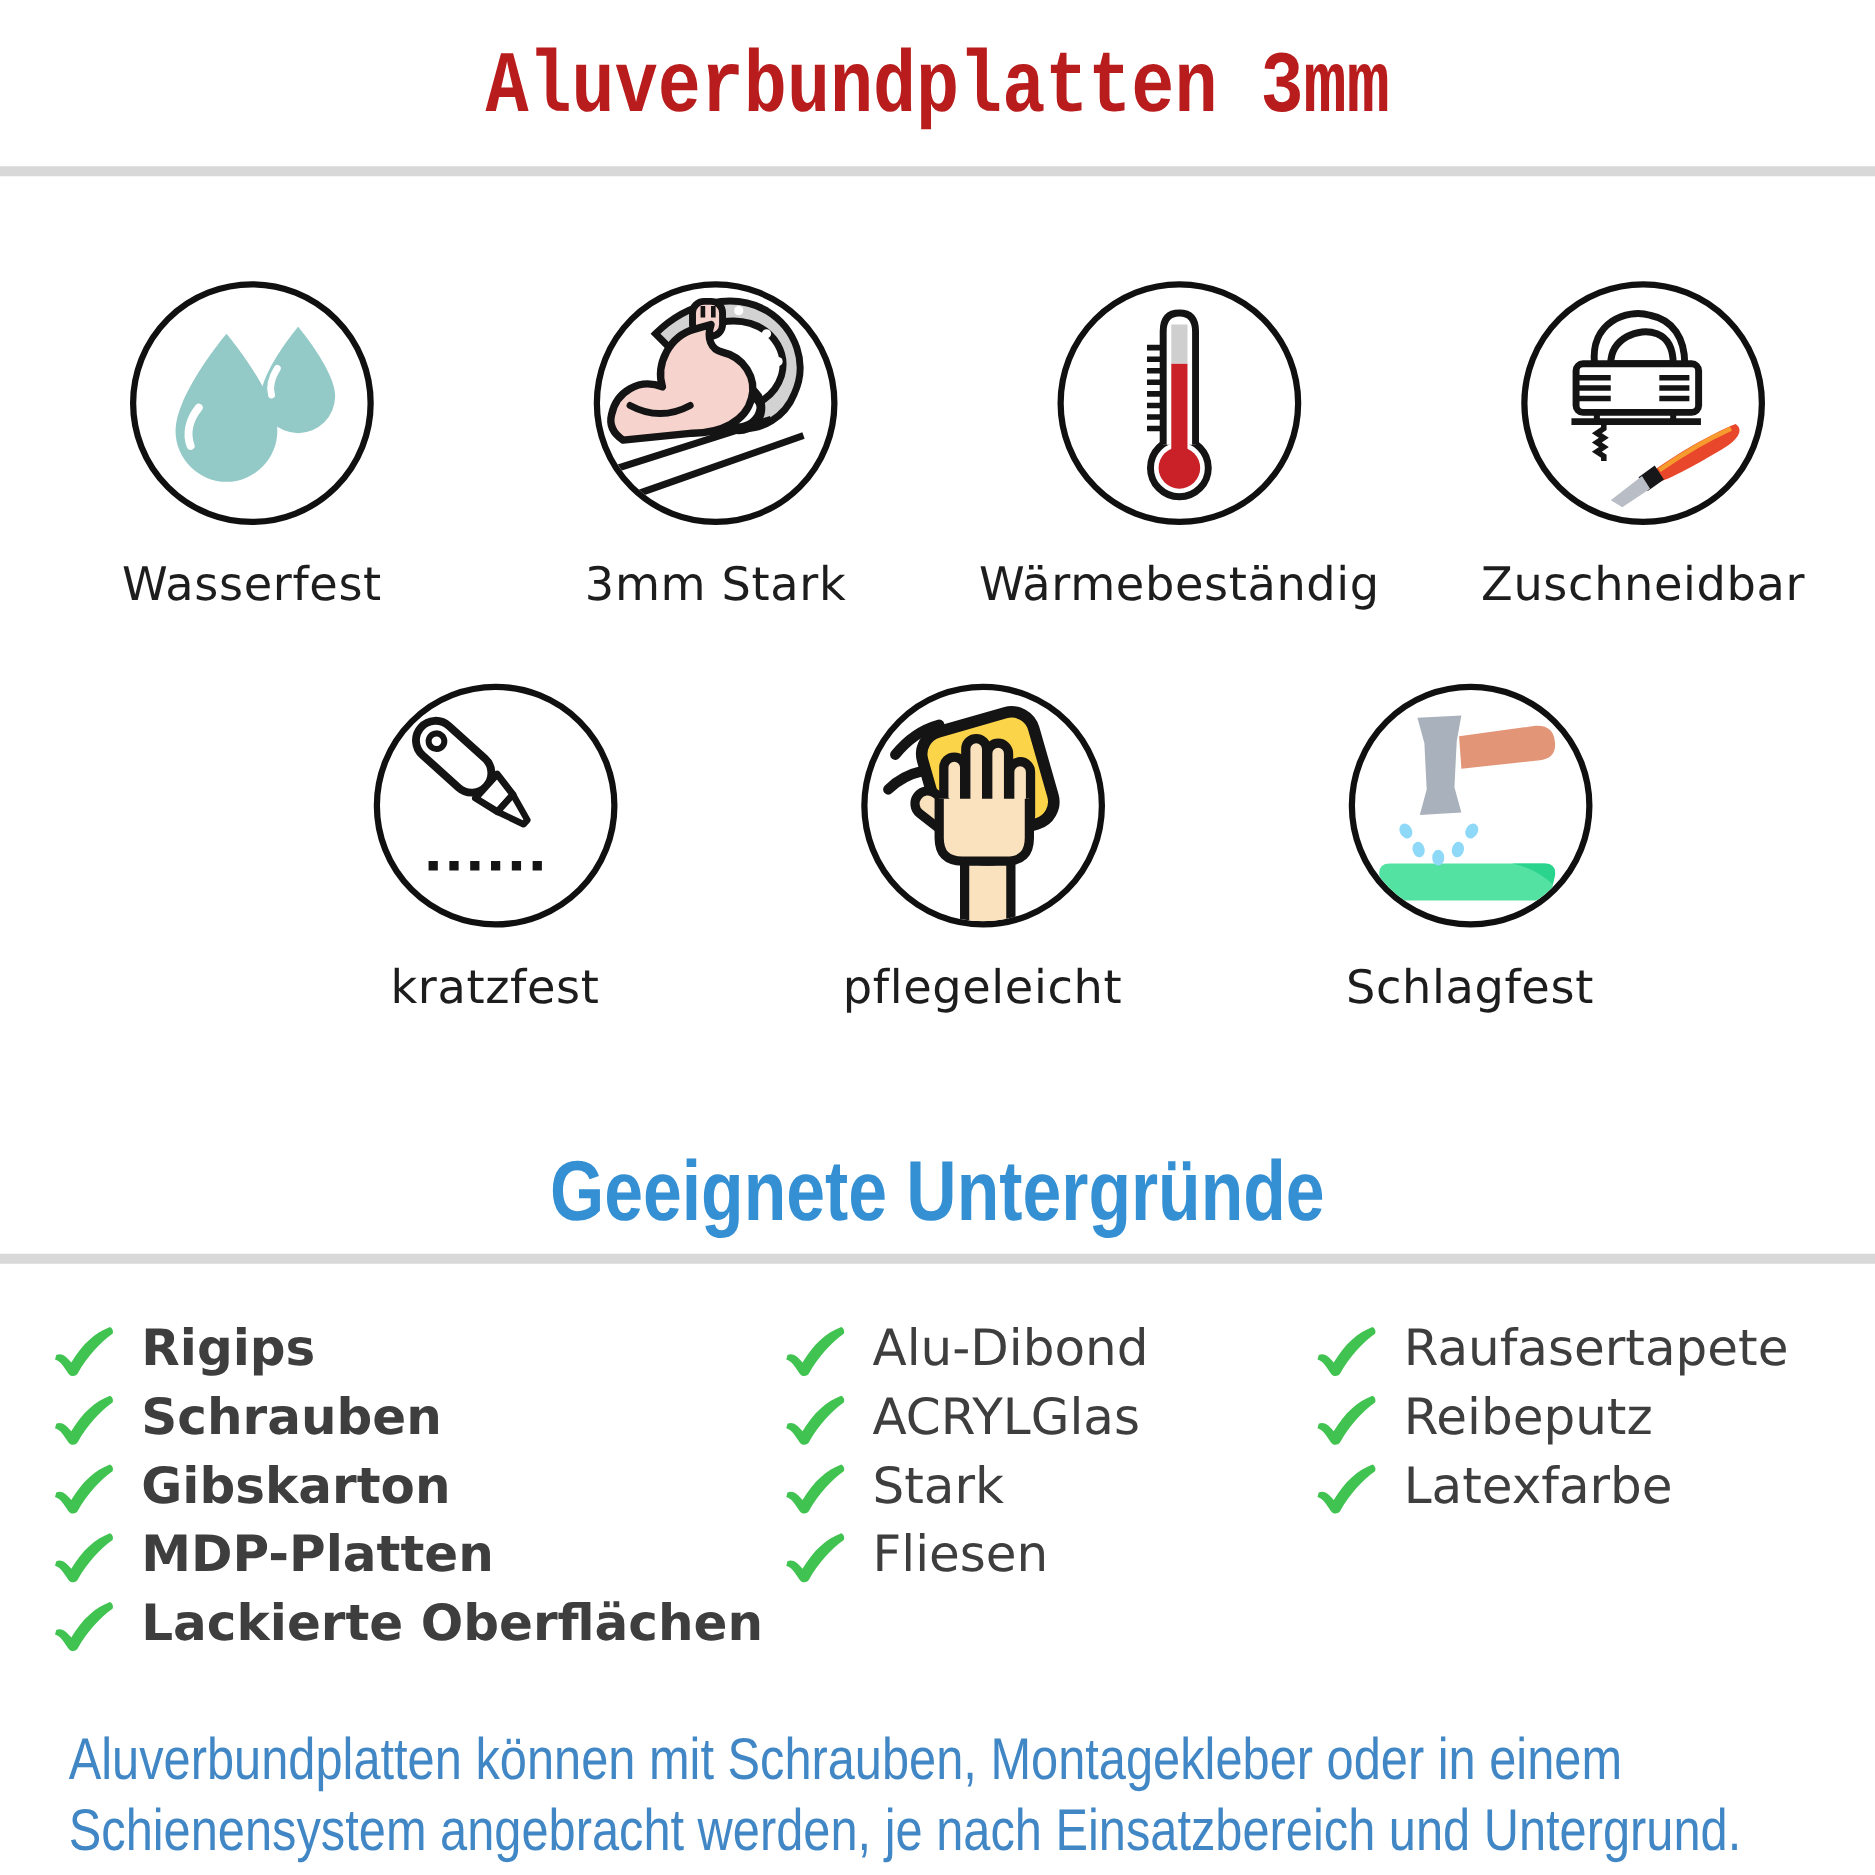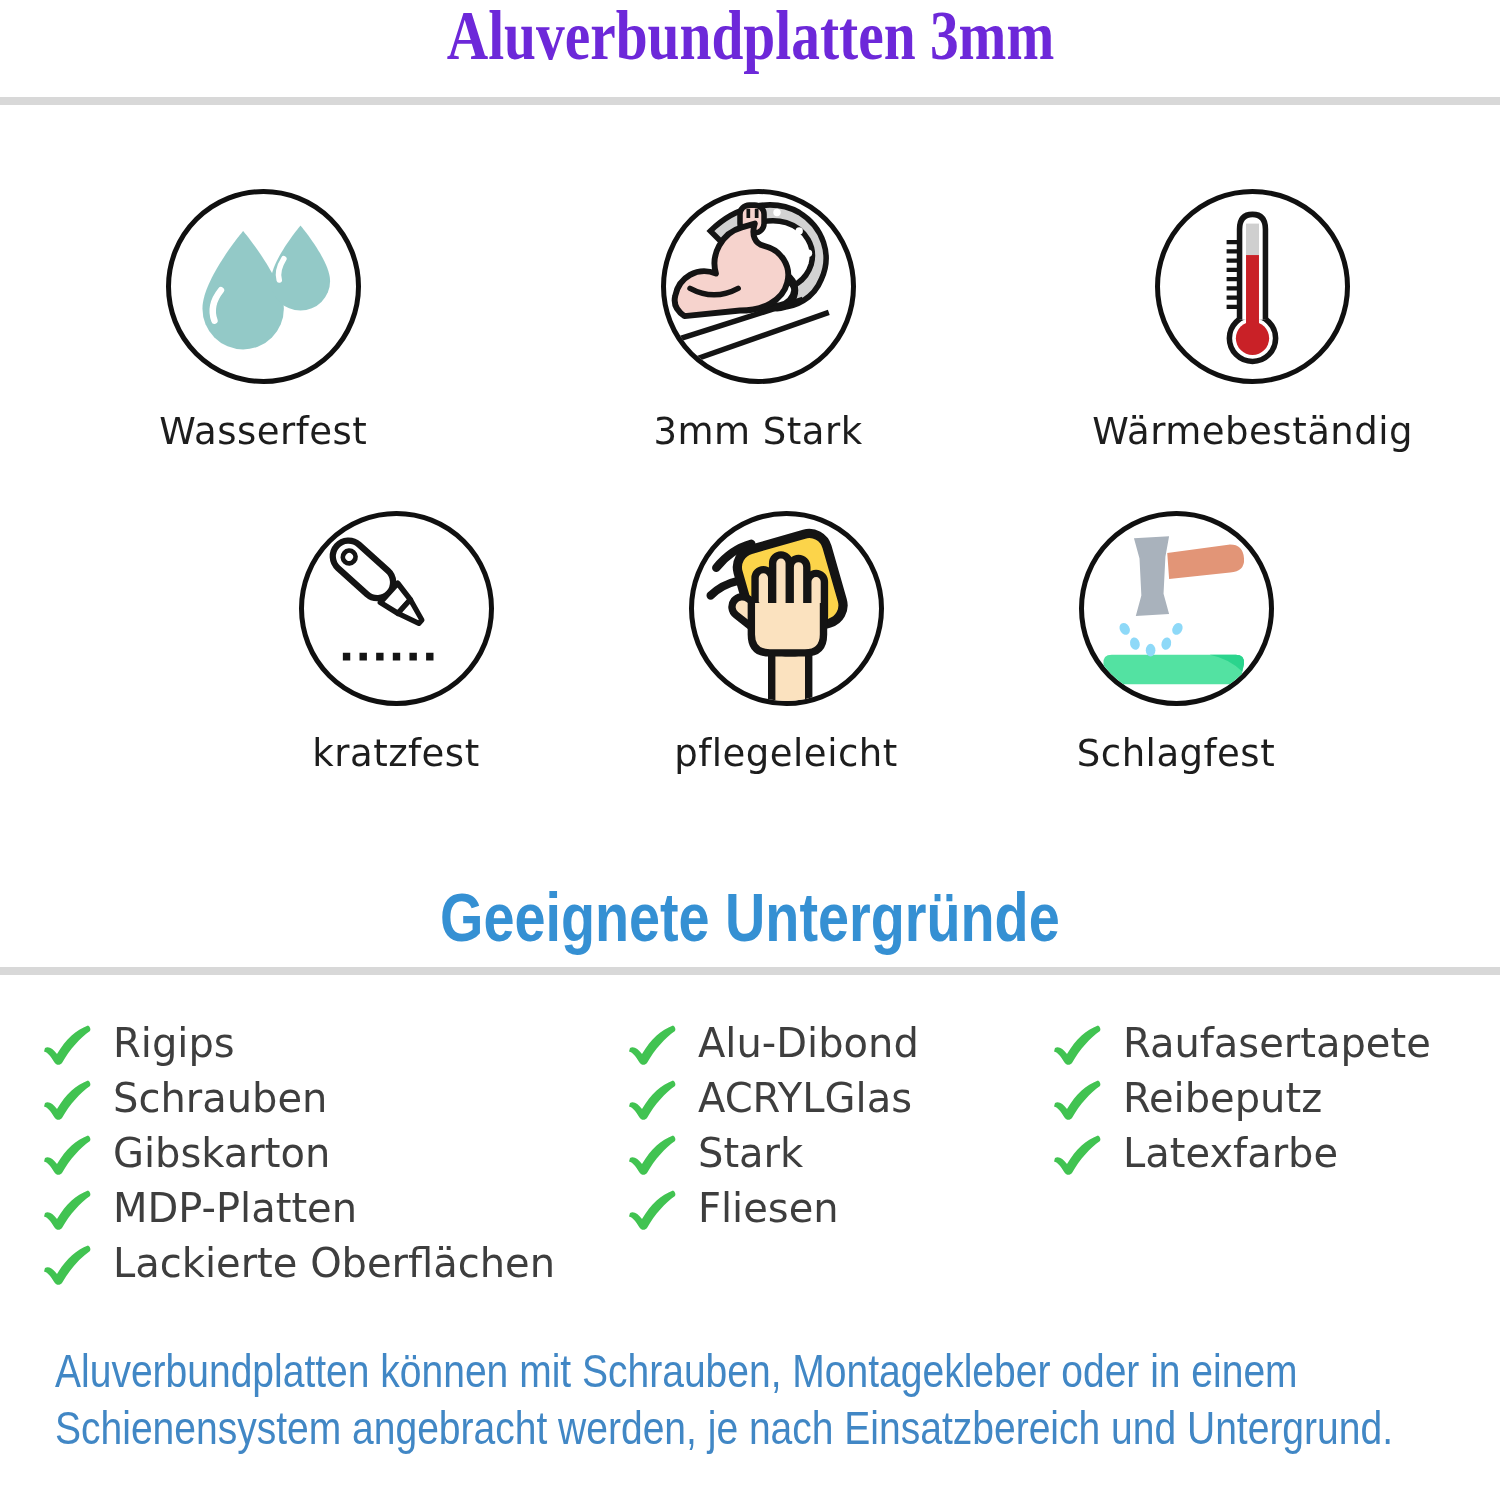--- a/index.html
+++ b/index.html
@@ -3,23 +3,23 @@
 <meta charset="utf-8">
 <style>
   html,body{margin:0;padding:0;}
   body{
     width:1500px;height:1500px;overflow:hidden;background:#ffffff;
     font-family:"DejaVu Sans",sans-serif;position:relative;
   }
   
   .title-wrap{text-align:center;}
   .main-title{
-    height:72px;line-height:72px;
-    font-family:Liberation Serif, serif;font-weight:700;font-size:70px;
-    color:#6d28d9;white-space:nowrap;
+    padding-top:36px;height:72px;line-height:72px;
+    font-family:Liberation Mono, monospace;font-weight:700;font-size:70px;
+    color:#b91c1c;white-space:nowrap;
   }
   .main-title .squeeze,.section-title .squeeze{
     display:inline-block;transform:scaleX(0.82);transform-origin:center;
   }
   .divider{width:1500px;height:8px;background:#d8d8d8;}
   .divider-1{margin-top:25px;}
   .divider-2{margin-top:16px;}
   
   .feat-row{display:flex;padding-left:16px;}
   .feat-row-1{margin-top:84px;}
@@ -38,21 +38,21 @@
   }
   
   .section-title{
     margin-top:108px;height:68px;line-height:68px;text-align:center;
     font-family:"Liberation Sans",sans-serif;font-weight:700;font-size:68px;
     color:#3590d3;white-space:nowrap;
   }
   
   .substrates{display:flex;padding-left:40px;margin-top:40px;}
   .sub-col{display:flex;flex-direction:column;}
-  .sub-col-1{width:585px;}
+  .sub-col-1{width:585px;font-weight:bold;}
   .sub-col-2{width:425px;}
   .sub-col-3{flex:1;text-align:center;}
   .sub-row{display:flex;align-items:center;height:55px;}
   .check{flex:0 0 auto;margin-right:19px;margin-top:4px;}
   .sub-label{font-size:40px;color:#3e3e3e;white-space:nowrap;}
   
   .footer-note{
     margin-top:52px;margin-left:55px;width:1740px;
     transform:scaleX(0.83);transform-origin:left top;
     font-family:"Liberation Sans",sans-serif;font-weight:400;
@@ -112,20 +112,39 @@
         <path d="M43 68 L43 19 Q43 11 50 11 Q57 11 57 19 L57 68" fill="#ffffff" stroke="#141414" stroke-width="3"></path>
         <rect x="46.5" y="16" width="7" height="17" fill="#cfcfcf"></rect>
         <rect x="46.5" y="33" width="7" height="38" fill="#c92127"></rect>
         <circle cx="50" cy="78" r="9" fill="#c92127"></circle>
         <path d="M36 26 H42 M36 31 H42 M36 36 H42 M36 41 H42 M36 46 H42 M36 51 H42 M36 56 H42 M36 61 H42" stroke="#141414" stroke-width="2.4"></path>
       </svg>
     </div>
     <div class="feat-label">Wärmebeständig</div>
   </div>
 
+  <div class="feat-card">
+    <div class="circle">
+      <svg viewBox="0 0 100 100">
+        <path d="M29 33 C27 15 43 9 53 12 C63 14 68 22 68 33" fill="#ffffff" stroke="#141414" stroke-width="3"></path>
+        <path d="M36 33 C36 22 48 17 56 20 C61 22 63 27 63 33 Z" fill="#ffffff" stroke="#141414" stroke-width="3"></path>
+        <rect x="21" y="33" width="53" height="21" rx="3" fill="#ffffff" stroke="#141414" stroke-width="3"></rect>
+        <path d="M21 39 H36 M21 43.5 H36 M21 48 H36" stroke="#141414" stroke-width="2.4"></path>
+        <path d="M57 39 H70 M57 43.5 H70 M57 48 H70" stroke="#141414" stroke-width="2.4"></path>
+        <path d="M19 58 H75" stroke="#141414" stroke-width="3"></path>
+        <path d="M30 54 V58 M63 54 V58" stroke="#141414" stroke-width="2.6"></path>
+        <path d="M33 58 V61 L30 63 L33 65 L30 67 L33 69 L30 71 L33 73 V75" stroke="#141414" stroke-width="2.4" fill="none"></path>
+        <path d="M52 81 C64 72 80 63 90 59 C93 61 92.5 65 84 70 C72 77 60 84 53 85 Z" fill="#e8472b"></path>
+        <path d="M57 79 C67 72 79 65 88 61" stroke="#f79b2e" stroke-width="2" fill="none"></path>
+        <path d="M48 82 L55 77 L59 83 L52 88 Z" fill="#17171a"></path>
+        <path d="M36 92 L49.5 81.5 L53 87 L41 95 Z" fill="#b9bec6"></path>
+      </svg>
+    </div>
+    <div class="feat-label">Zuschneidbar</div>
+  </div>
 
 </div>
 
 <div class="feat-row feat-row-2">
 
   <div class="feat-card">
     <div class="circle">
       <svg viewBox="0 0 100 100">
         <g transform="rotate(42 42 40)">
           <rect x="8" y="30" width="38" height="17" rx="8.5" fill="#ffffff" stroke="#141414" stroke-width="3.4"></rect>

